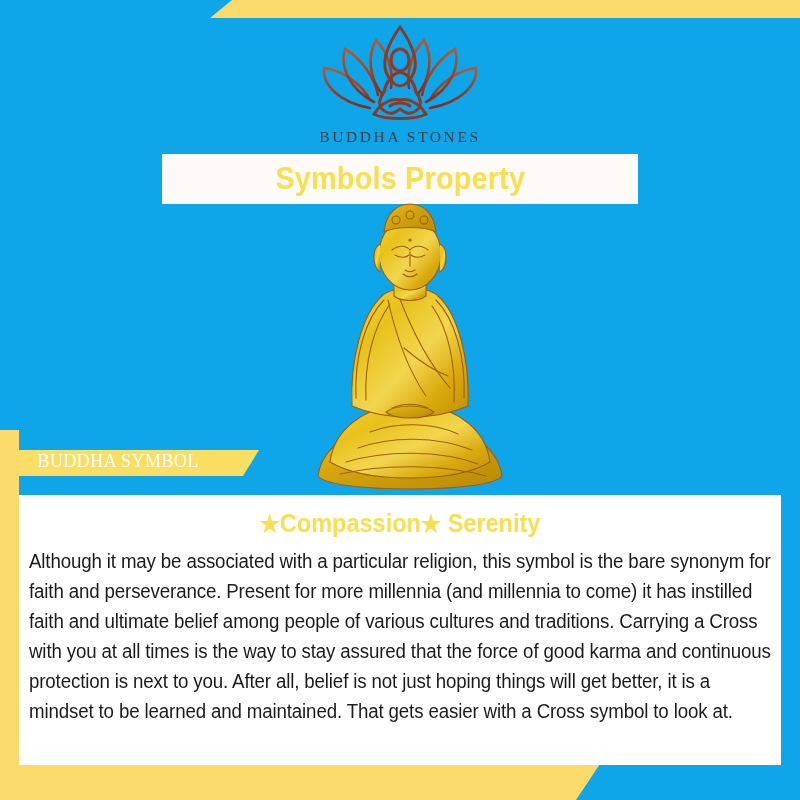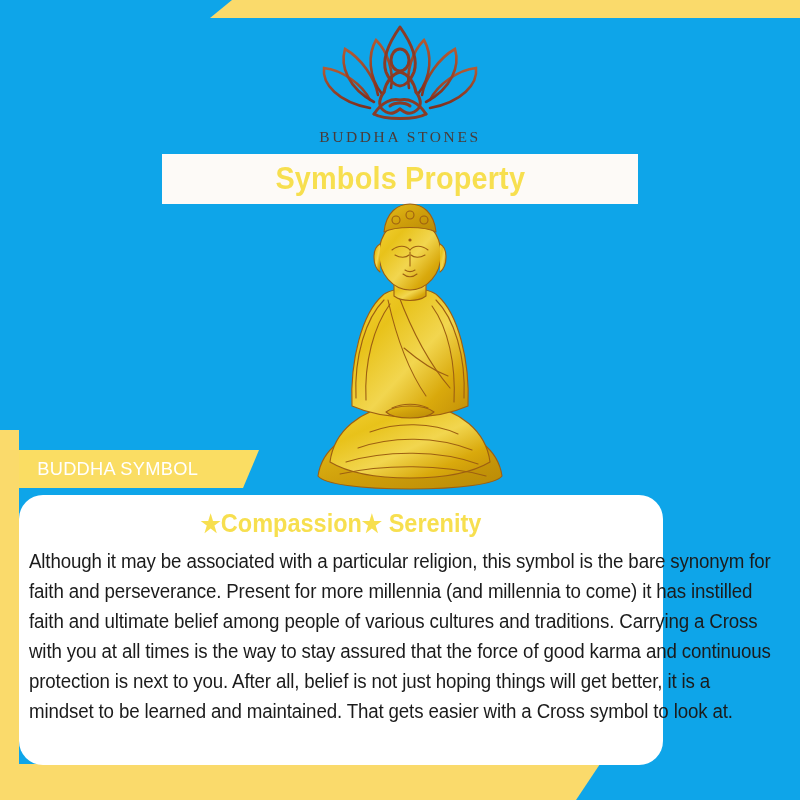--- a/index.html
+++ b/index.html
@@ -117,45 +117,45 @@
     width: 220px;
     height: 300px;
   }
 
   
   .symbol-tag {
     position: absolute;
     left: 19px;
     top: 450px;
     width: 240px;
-    height: 38px;
+    height: 26px;
     background: #fadd63;
     clip-path: polygon(0 0, 100% 0, calc(100% - 16px) 100%, 0 100%);
     display: flex;
-    align-items: center;
+    align-items: flex-start;
+    font-family: Liberation Serif, serif;
   }
   .symbol-tag-label {
     color: #ffffff;
     font-size: 19px;
     letter-spacing: 0.3px;
     padding-left: 19px;
     font-weight: 400;
     transform: scaleX(0.96);
     transform-origin: left center;
   }
 
   
   .panel {
     position: absolute;
     left: 19px;
     top: 495px;
-    width: 644px;
+    width: 762px;
     height: 270px;
     background: #ffffff;
-    border-radius: 24px;
   }
 
   .keywords {
     margin: 14px 0 0 0;
     text-align: center;
     font-family: "Liberation Sans Narrow", "Liberation Sans", sans-serif;
     font-size: 25px;
     font-weight: bold;
     color: #f7df4f;
     transform: scaleX(0.94);

